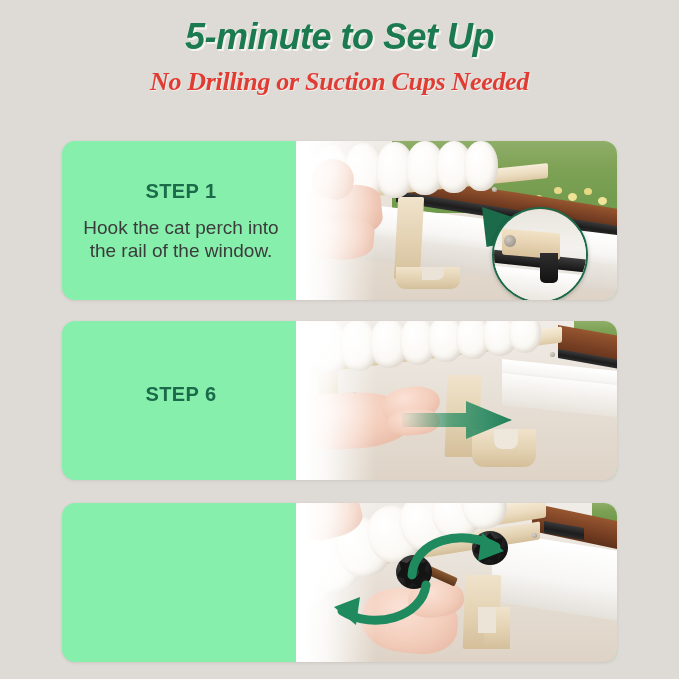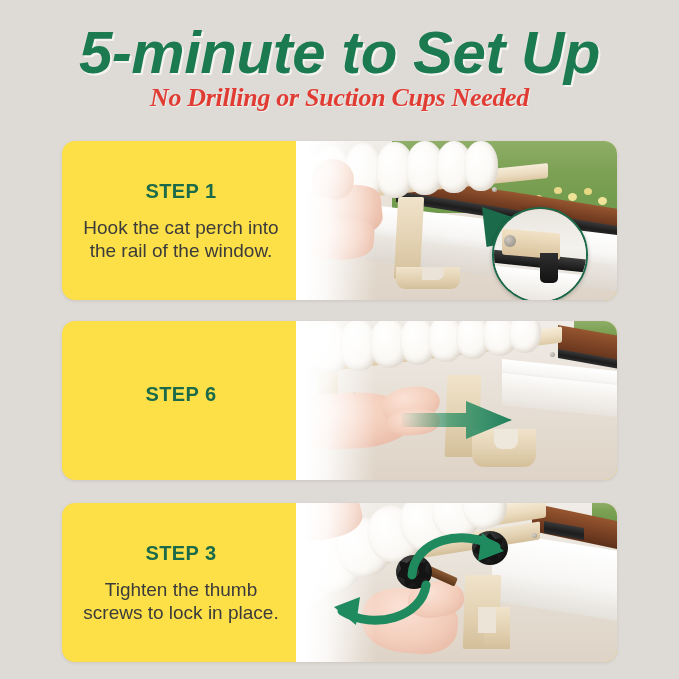--- a/index.html
+++ b/index.html
@@ -10,22 +10,22 @@
   body {
     background: #dedad5;
     font-family: "Liberation Sans", sans-serif;
     position: relative;
   }
 
   
   .header { position: absolute; left: 0; top: 0; width: 679px; text-align: center; }
   .title {
     margin: 0;
-    padding-top: 28px;
-    font-size: 60px;
+    padding-top: 12px;
+    font-size: 36px;
     line-height: 50px;
     font-weight: bold;
     font-style: italic;
     letter-spacing: -0.5px;
     color: #1b7a4f;
     text-shadow:
       1.5px 1.5px 0 #f4f2ef,
       2px 2px 0 #f4f2ef,
       -0.5px -0.5px 0 #eae7e2;
   }
@@ -41,21 +41,21 @@
     text-shadow: 1px 1px 0 #f1efec;
     font-family: Liberation Serif, serif;
   }
 
   
   .card {
     position: absolute;
     left: 62px;
     width: 555px;
     height: 159px;
-    background: #fde047;
+    background: #86efac;
     border-radius: 13px;
     overflow: hidden;
     box-shadow: 0 1px 3px rgba(120,112,104,0.18);
   }
   #card-1 { top: 141px; }
   #card-2 { top: 321px; }
   #card-3 { top: 503px; }
 
   .card-text {
     position: absolute;
@@ -292,24 +292,20 @@
         </defs>
         <path d="M0 14 L64 14 L64 2 L110 21 L64 40 L64 28 L0 28 Z" fill="url(#arrGrad)"></path>
       </svg>
     </div>
     <div class="photo-fade"></div>
   </div>
 </div>
 
 <div class="card" id="card-3">
 
-  <div class="card-text">
-    <div class="step-label">STEP 3</div>
-    <div class="step-desc">Tighten the thumb screws to lock in place.</div>
-  </div>
 
   <div class="photo">
     <div class="photo-inner">
       <div class="wall"></div>
 
       <div class="outside" style="left:296px; top:0; width:25px; height:18px;"></div>
       <div class="sill-wood" style="left:236px; top:0px; width:85px; height:28px; transform: skewY(12deg); transform-origin:left top;"></div>
       <div class="rail-black" style="left:248px; top:18px; width:40px; height:12px; transform: skewY(10deg); transform-origin:left top;"></div>
 
       <div class="sill-white" style="left:196px; top:28px; width:125px; height:70px; transform: skewY(9deg); transform-origin:left top;"></div>

